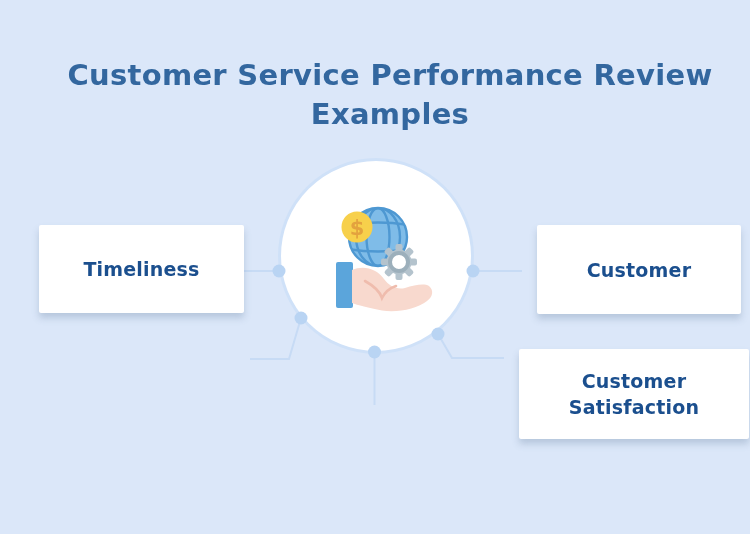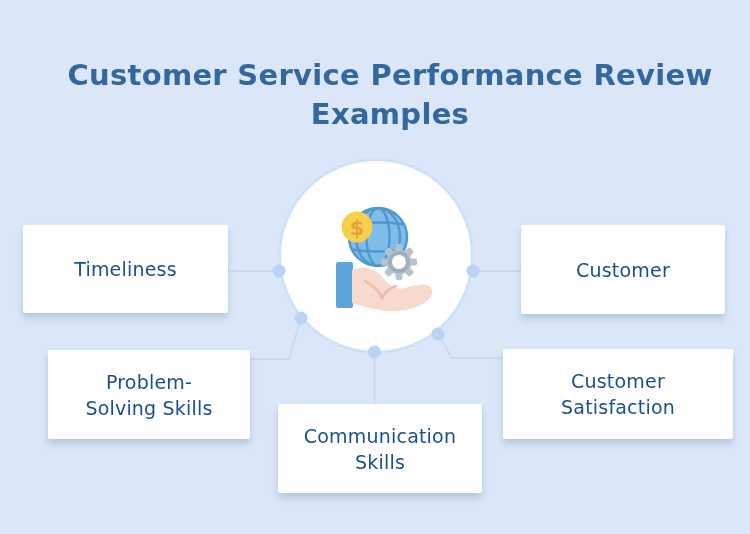--- a/index.html
+++ b/index.html
@@ -34,23 +34,24 @@
   .center-icon { position: absolute; left: 278px; top: 158px; width: 196px; height: 196px; }
 
   .node-box {
     position: absolute;
     background: #ffffff;
     border-radius: 2px;
     box-shadow: 0 5px 7px rgba(100, 125, 155, 0.30);
     display: flex; align-items: center; justify-content: center;
     text-align: center;
     color: #1b4f8e;
-    font-size: 19px; font-weight: 400; line-height: 26px;
+    font-size: 19px; font-weight: 700; line-height: 26px;
     letter-spacing: 0.2px;
     white-space: pre-line;
+    margin-left: 16px;
   }
   .box-timeliness            { left: 23px;  top: 225px; width: 205px; height: 88px; }
   .box-teamwork              { left: 521px; top: 225px; width: 204px; height: 89px; }
   .box-problem-solving       { left: 48px;  top: 350px; width: 202px; height: 89px; }
   .box-communication         { left: 278px; top: 404px; width: 204px; height: 89px; }
   .box-customer-satisfaction { left: 503px; top: 349px; width: 230px; height: 90px; }
 </style>
 </head>
 <body>
 
@@ -129,26 +130,18 @@
       <circle r="9" fill="#ffffff" stroke="#9cafbb" stroke-width="4"></circle>
     </g>
   </svg>
 
   <div class="node-box box-timeliness">
     <span>Timeliness</span>
   </div>
   <div class="node-box box-teamwork">
     <span>Customer</span>
   </div>
-  <div class="node-box box-problem-solving">
-    <span>Problem-
-Solving Skills</span>
-  </div>
-  <div class="node-box box-communication">
-    <span>Communication
-Skills</span>
-  </div>
   <div class="node-box box-customer-satisfaction">
     <span>Customer
 Satisfaction</span>
   </div>
 
 </div>
 
 </body></html>

